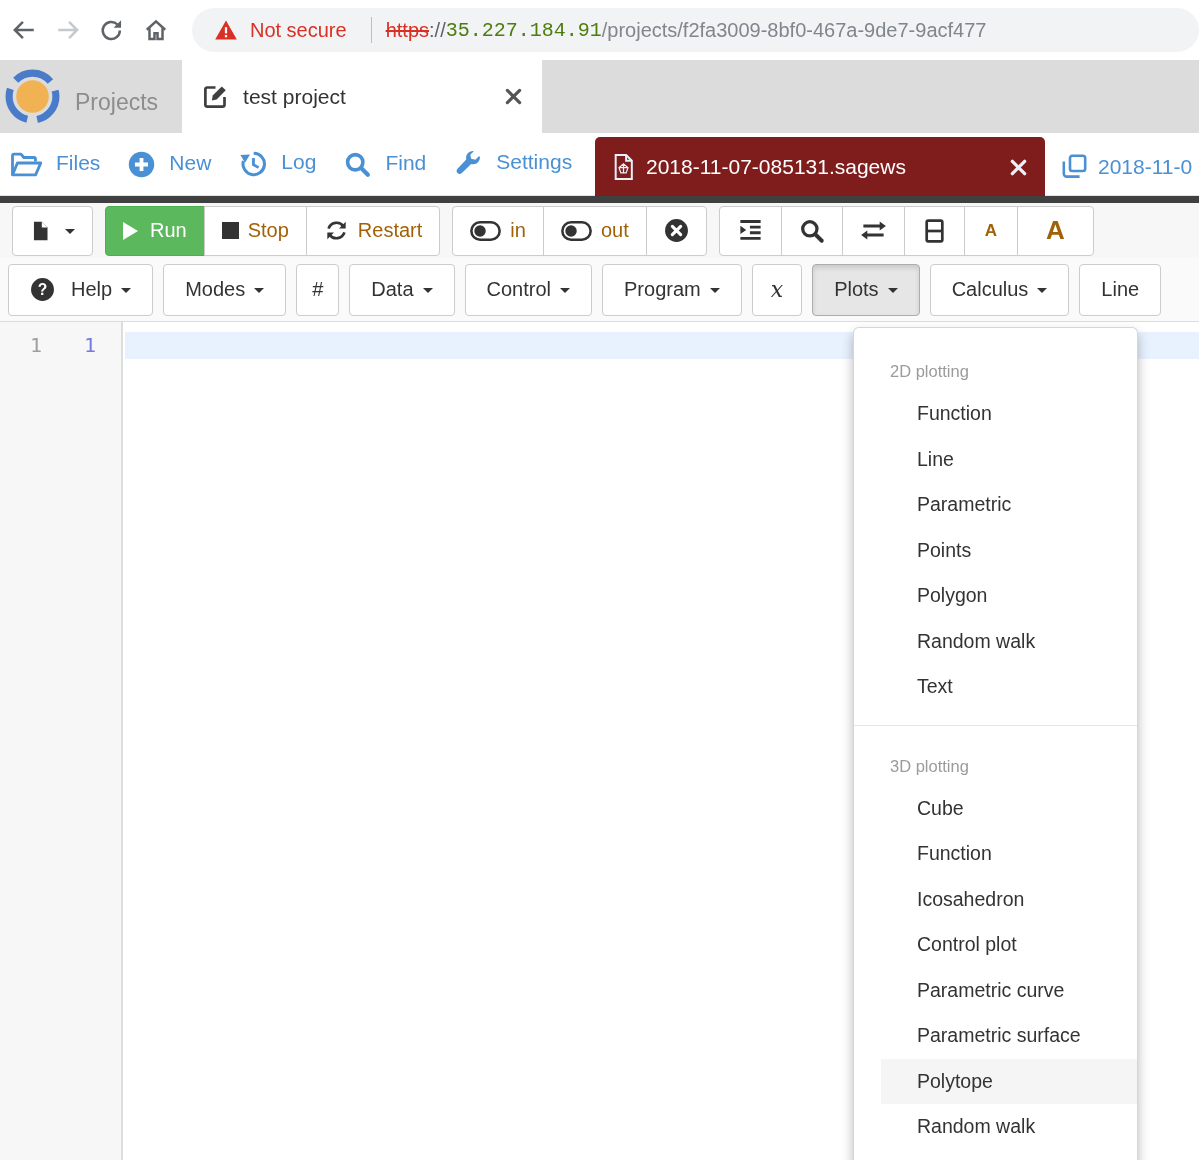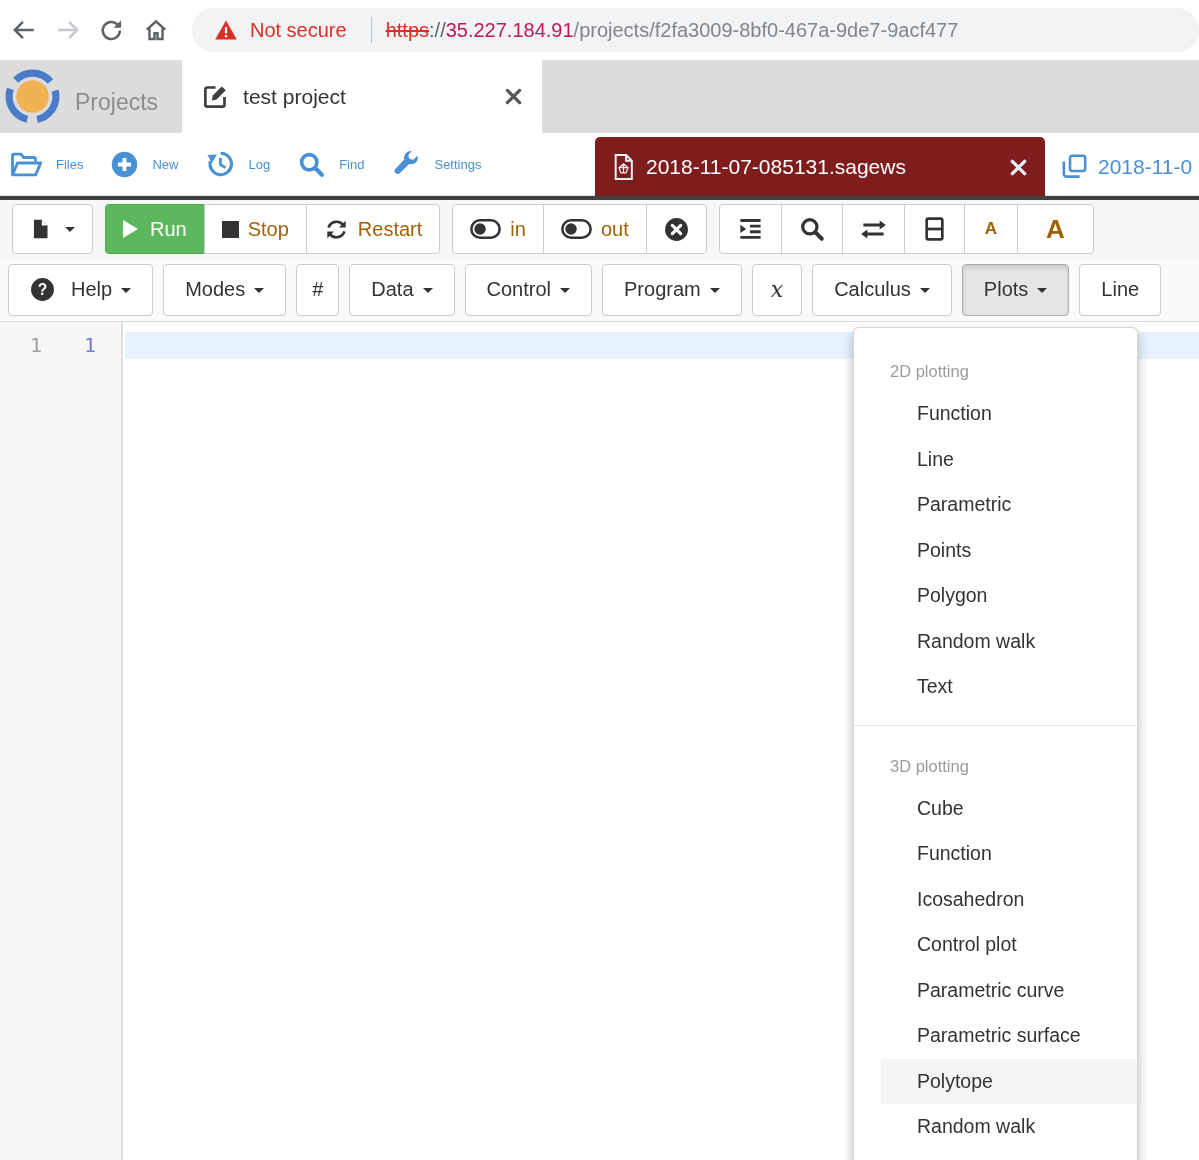--- a/index.html
+++ b/index.html
@@ -16,46 +16,46 @@
   .nav-btn.disabled { color:#c5c8cc; }
   .url-bar {
     margin-left:16px; height:44px; width:1200px; background:#f1f3f4; border-radius:22px;
     display:flex; align-items:center; padding:0 22px; overflow:hidden; white-space:nowrap;
     font-size:20px;
   }
   .url-warning { color:#d93025; margin:0 10px 0 12px; font-size:20px; }
   .url-divider { width:1px; height:26px; background:#bdc1c6; margin:0 14px; }
   .url-scheme { color:#d93025; text-decoration:line-through; }
   .url-sep { color:#5f6368; }
-  .url-host { color:#be185d; }
+  .url-host { color:#4d7c0f;font-family:Liberation Mono, monospace; }
   .url-path { color:#80868b; }
 
   
   .project-bar { position:absolute; left:0; top:60px; width:1199px; height:73px; background:#dcdcdc; display:flex; align-items:stretch; }
   .logo-wrap { display:flex; align-items:center; padding-left:4px; }
   .projects-label { display:flex; align-items:center; padding:12px 24px 0 14px; color:#8d8d8d; font-size:23px; cursor:pointer; }
   .project-tab { background:#fff; display:flex; align-items:center; width:360px; padding:0 18px 0 20px; cursor:pointer; }
   .project-tab .title { font-size:21px; color:#333; margin-left:14px; }
   .project-tab .tab-close { margin-left:auto; color:#555; cursor:pointer; }
 
   
   .filenav-bar { position:absolute; left:0; top:133px; width:1199px; height:63px; background:#fff; border-bottom:1px solid #e3e3e3; }
   .filenav-links { position:absolute; left:10px; top:0; height:100%; display:flex; align-items:center; }
-  .fn-link { display:flex; align-items:center; color:#4a90d4; font-size:13px; margin-right:28px; cursor:pointer; }
+  .fn-link { display:flex; color:#4a90d4; font-size:21px; margin-right:28px; cursor:pointer; }
   .fn-link .icon { margin-right:7px; color:#4a90d4; }
   .file-tabs { position:absolute; left:595px; top:4px; height:59px; display:flex; }
   .file-tab { display:flex; align-items:center; padding:0 16px; font-size:21px; border-radius:5px 5px 0 0; cursor:pointer; }
   .file-tab.active { background:#7f1d1d; color:#fff; width:450px; }
   .file-tab.active .icon { color:#e8f0fa; }
   .file-tab .label { margin-left:10px; }
   .file-tab .tab-close { margin-left:auto; color:#fff; padding-left:14px; cursor:pointer; }
   .file-tab.inactive { color:#4a90d4; width:220px; }
 
   
-  .toolbar { position:absolute; left:0; top:196px; width:1199px; height:62px; background:#f7f7f7; border-top:4px solid #404040; display:flex; align-items:center; }
+  .toolbar { position:absolute; left:0; top:196px; width:1199px; height:62px; background:#f7f7f7; border-top:7px solid #404040; display:flex; align-items:center; }
   .btn-group { display:flex; margin-left:12px; }
   .btn {
     height:50px; background:#fff; border:1px solid #ccc; display:flex; align-items:center; justify-content:center;
     font-size:20px; color:#a16207; padding:0 17px; margin-left:-1px; cursor:pointer; white-space:nowrap;
   }
   .btn-group .btn:first-child { border-radius:4px 0 0 4px; margin-left:0; }
   .btn-group .btn:last-child { border-radius:0 4px 4px 0; }
   .btn-group .btn:only-child { border-radius:4px; }
   .btn .icon { color:#333; }
   .btn .lbl { margin-left:9px; }
@@ -332,26 +332,26 @@
       <span>Control</span>
       <span class="caret"></span>
     </div>
     <div class="menu-btn">
       <span>Program</span>
       <span class="caret"></span>
     </div>
     <div class="menu-btn math">
       <span>x</span>
     </div>
-    <div class="menu-btn">
-      <span>Calculus</span>
-      <span class="caret"></span>
-    </div>
     <div class="menu-btn active">
       <span>Plots</span>
+      <span class="caret"></span>
+    </div>
+    <div class="menu-btn">
+      <span>Calculus</span>
       <span class="caret"></span>
     </div>
     <div class="menu-btn">
       <span>Line</span>
     </div>
   </div>
 
 <div class="editor">
   <div class="active-line"></div>
   <div class="gutter">

